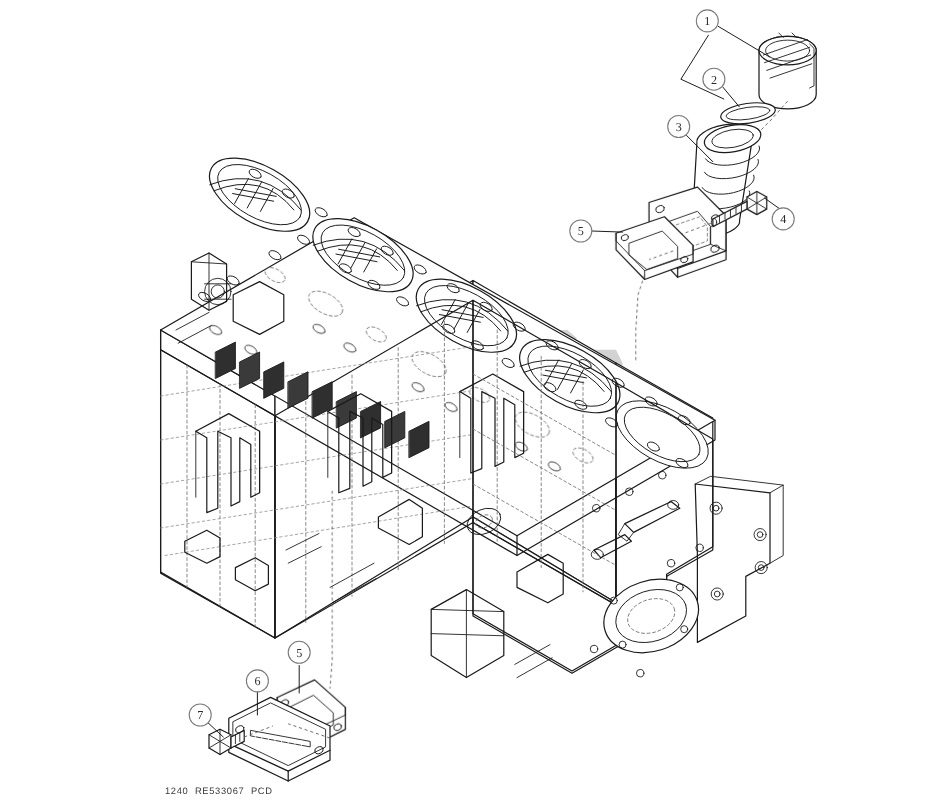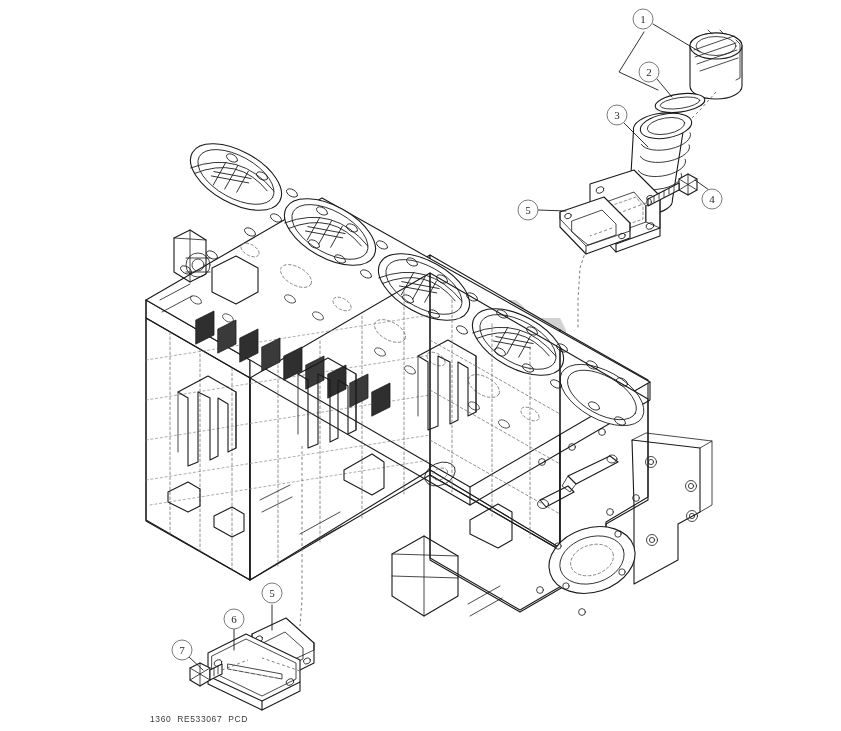--- a/index.html
+++ b/index.html
@@ -570,15 +570,15 @@
 
       <g>
         <path class="lead" d="M189,657 L203,670"></path>
         <circle class="ccirc" cx="182" cy="650" r="10"></circle>
         <text class="cnum" x="182" y="654">7</text>
       </g>
     </g>
 
   </svg>
 
-  <div class="caption">1360  RE533067  PCD</div>
+  <div class="caption">1240  RE533067  PCD</div>
 
 </div>
 
 </body></html>

